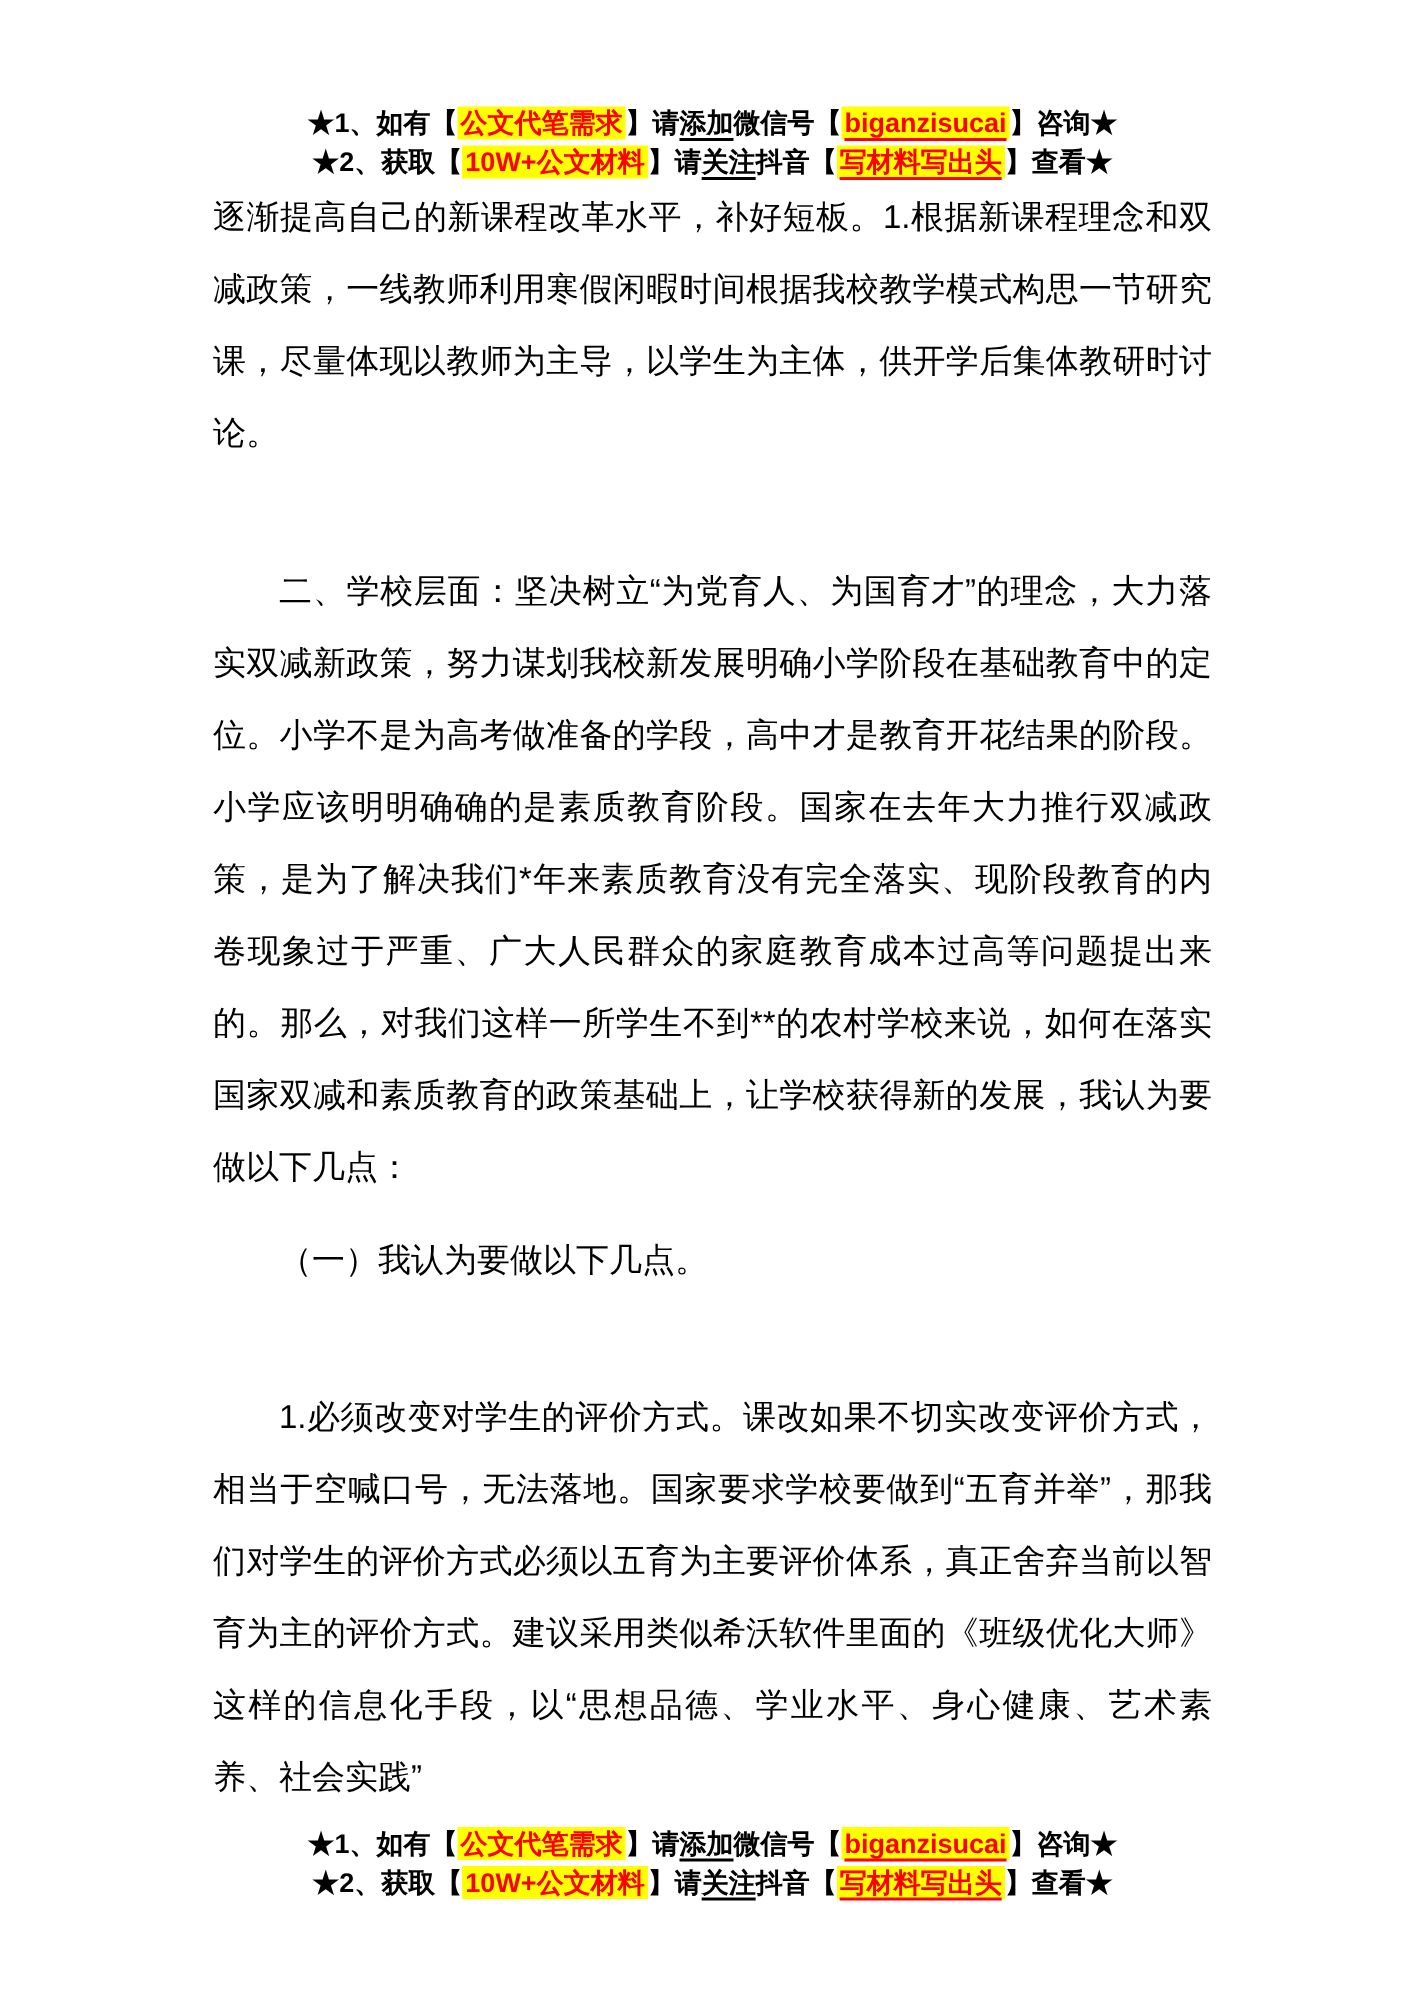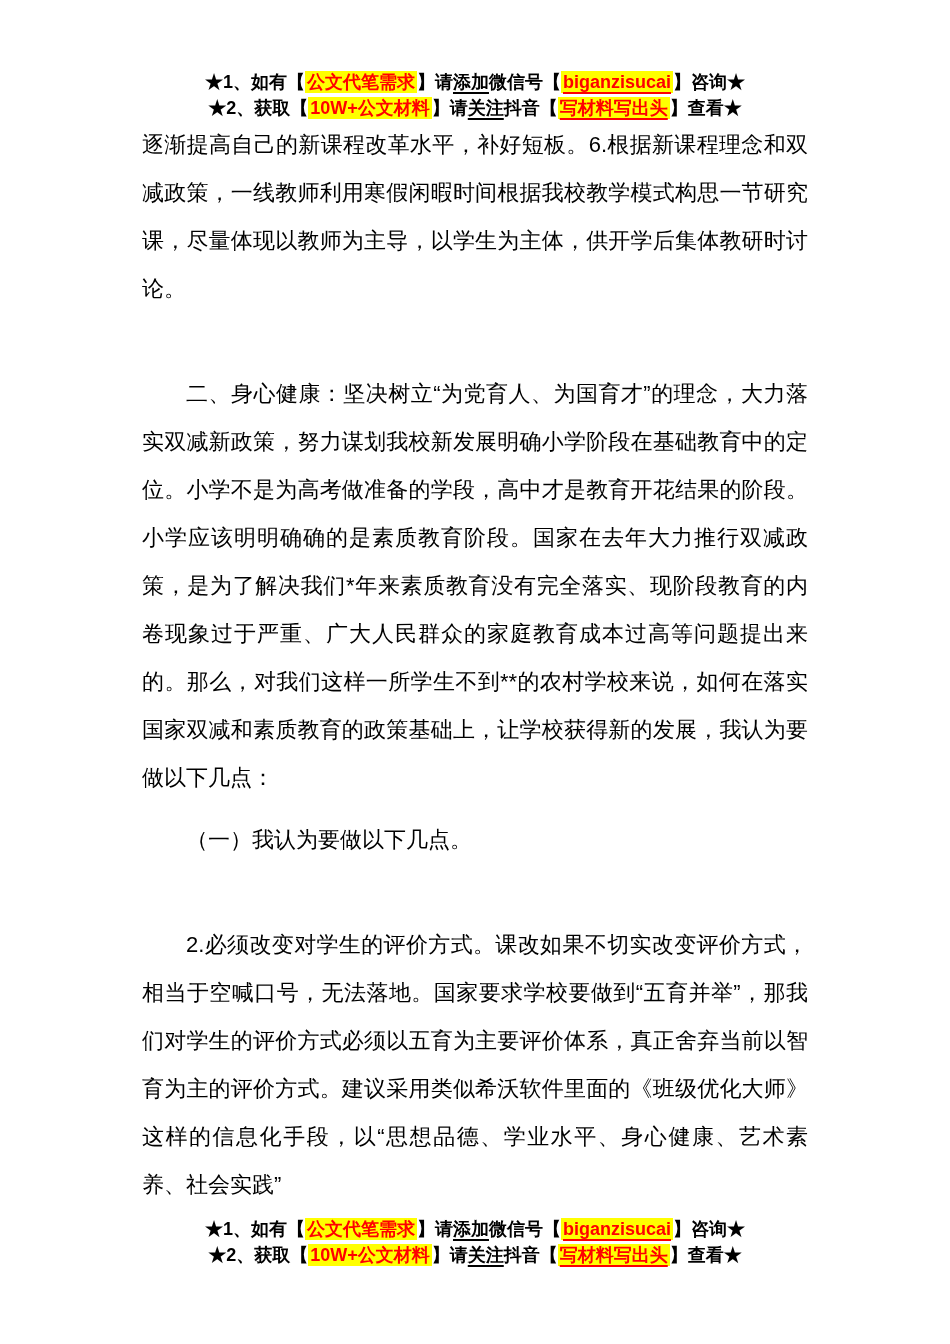--- a/index.html
+++ b/index.html
@@ -62,26 +62,26 @@
 <body>
 
 <div class="page">
 
   <div class="banner banner-top">
     <div><span class="seg">★1、如有【</span><span class="seg hl">公文代笔需求</span><span class="seg">】请</span><span class="seg ul">添加</span><span class="seg">微信号【</span><span class="seg hl ul">biganzisucai</span><span class="seg">】咨询★</span></div>
     <div><span class="seg">★2、获取【</span><span class="seg hl">10W+公文材料</span><span class="seg">】请</span><span class="seg ul">关注</span><span class="seg">抖音【</span><span class="seg hl ul">写材料写出头</span><span class="seg">】查看★</span></div>
   </div>
 
   <div class="doc">
-    <p class="para">逐渐提高自己的新课程改革水平，补好短板。6.根据新课程理念和双减政策，一线教师利用寒假闲暇时间根据我校教学模式构思一节研究课，尽量体现以教师为主导，以学生为主体，供开学后集体教研时讨论。</p>
+    <p class="para">逐渐提高自己的新课程改革水平，补好短板。1.根据新课程理念和双减政策，一线教师利用寒假闲暇时间根据我校教学模式构思一节研究课，尽量体现以教师为主导，以学生为主体，供开学后集体教研时讨论。</p>
     <div class="blank-line"></div>
-    <p class="para indent">二、身心健康：坚决树立“为党育人、为国育才”的理念，大力落实双减新政策，努力谋划我校新发展明确小学阶段在基础教育中的定位。小学不是为高考做准备的学段，高中才是教育开花结果的阶段。小学应该明明确确的是素质教育阶段。国家在去年大力推行双减政策，是为了解决我们*年来素质教育没有完全落实、现阶段教育的内卷现象过于严重、广大人民群众的家庭教育成本过高等问题提出来的。那么，对我们这样一所学生不到**的农村学校来说，如何在落实国家双减和素质教育的政策基础上，让学校获得新的发展，我认为要做以下几点：</p>
+    <p class="para indent">二、学校层面：坚决树立“为党育人、为国育才”的理念，大力落实双减新政策，努力谋划我校新发展明确小学阶段在基础教育中的定位。小学不是为高考做准备的学段，高中才是教育开花结果的阶段。小学应该明明确确的是素质教育阶段。国家在去年大力推行双减政策，是为了解决我们*年来素质教育没有完全落实、现阶段教育的内卷现象过于严重、广大人民群众的家庭教育成本过高等问题提出来的。那么，对我们这样一所学生不到**的农村学校来说，如何在落实国家双减和素质教育的政策基础上，让学校获得新的发展，我认为要做以下几点：</p>
     <p class="para indent sub-head">（一）我认为要做以下几点。</p>
     <div class="blank-line"></div>
-    <p class="para indent">2.必须改变对学生的评价方式。课改如果不切实改变评价方式，相当于空喊口号，无法落地。国家要求学校要做到“五育并举”，那我们对学生的评价方式必须以五育为主要评价体系，真正舍弃当前以智育为主的评价方式。建议采用类似希沃软件里面的《班级优化大师》这样的信息化手段，以“思想品德、学业水平、身心健康、艺术素养、社会实践”</p>
+    <p class="para indent">1.必须改变对学生的评价方式。课改如果不切实改变评价方式，相当于空喊口号，无法落地。国家要求学校要做到“五育并举”，那我们对学生的评价方式必须以五育为主要评价体系，真正舍弃当前以智育为主的评价方式。建议采用类似希沃软件里面的《班级优化大师》这样的信息化手段，以“思想品德、学业水平、身心健康、艺术素养、社会实践”</p>
   </div>
 
   <div class="banner banner-bottom">
     <div><span class="seg">★1、如有【</span><span class="seg hl">公文代笔需求</span><span class="seg">】请</span><span class="seg ul">添加</span><span class="seg">微信号【</span><span class="seg hl ul">biganzisucai</span><span class="seg">】咨询★</span></div>
     <div><span class="seg">★2、获取【</span><span class="seg hl">10W+公文材料</span><span class="seg">】请</span><span class="seg ul">关注</span><span class="seg">抖音【</span><span class="seg hl ul">写材料写出头</span><span class="seg">】查看★</span></div>
   </div>
 
 </div>
 
 </body></html>

